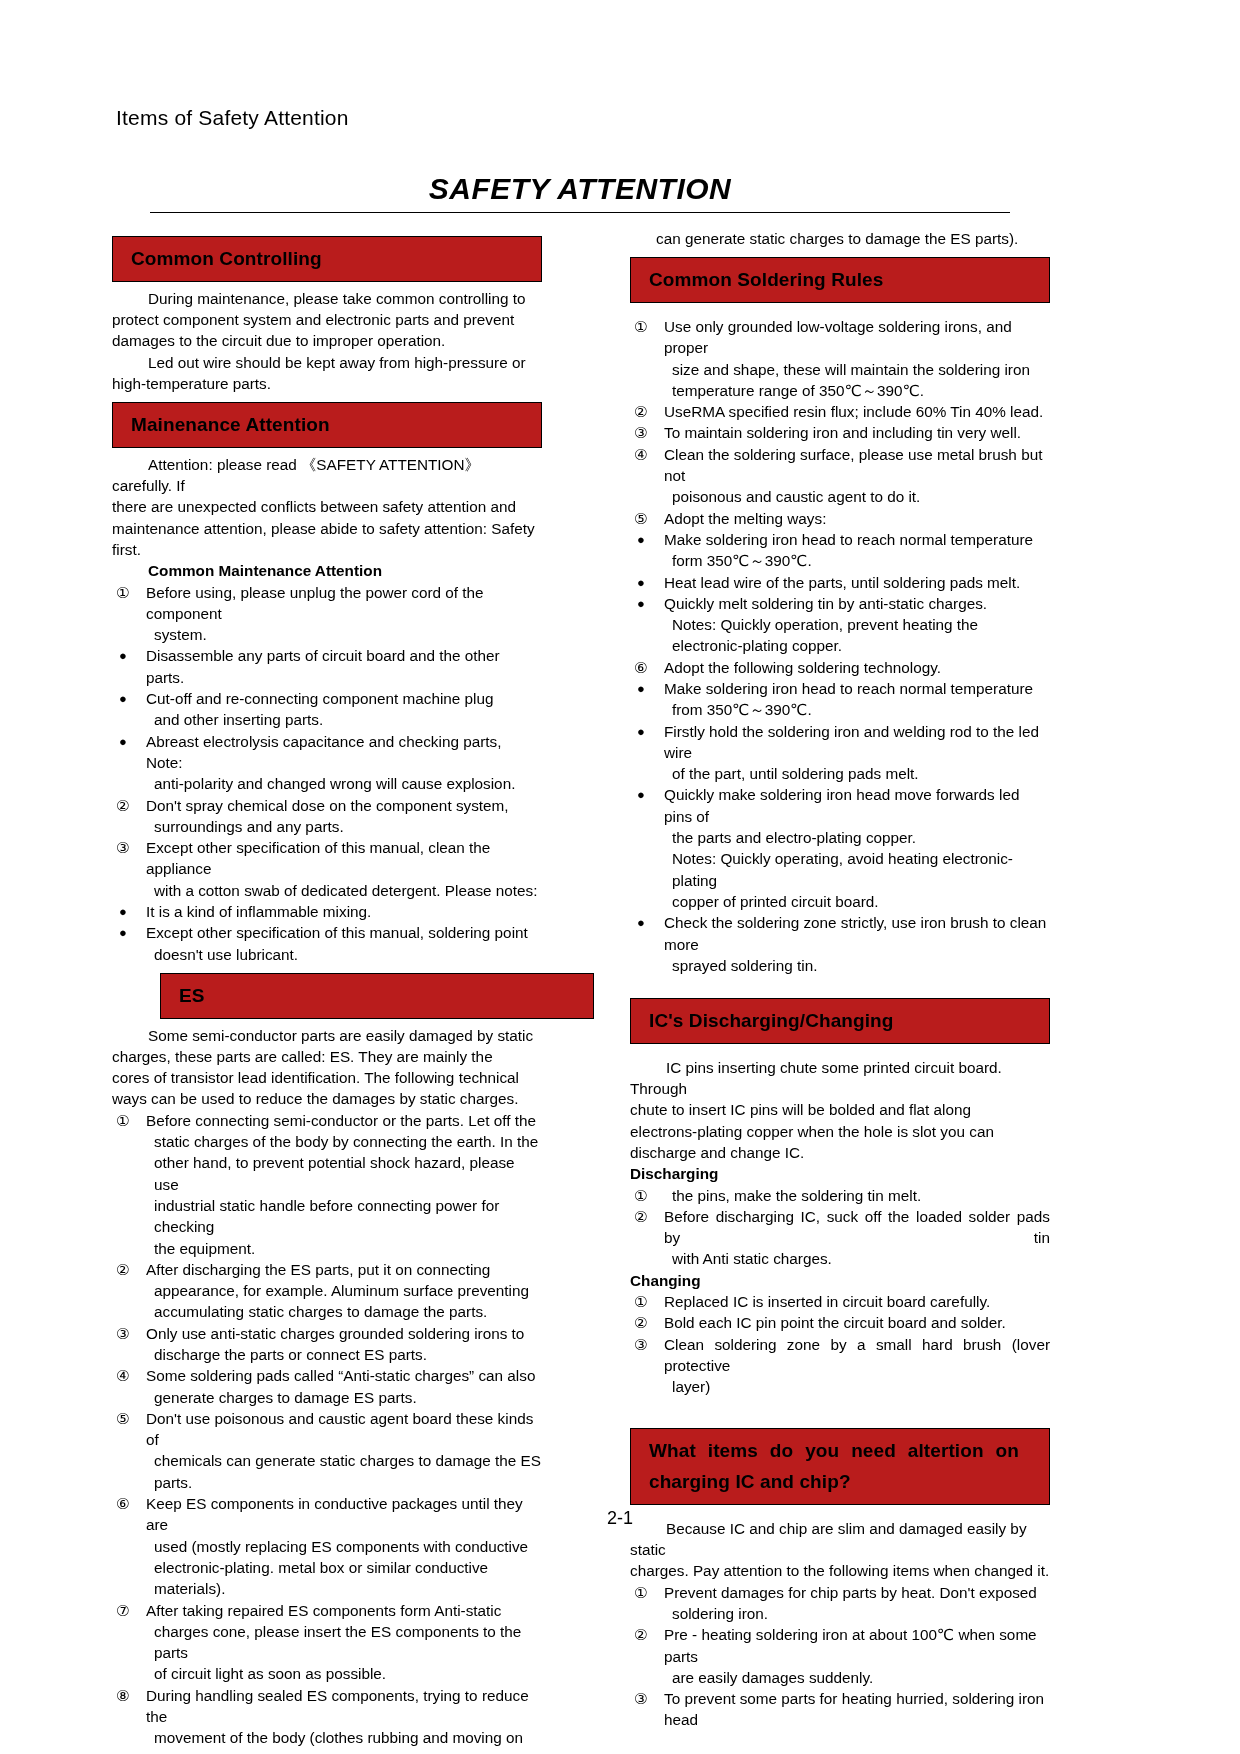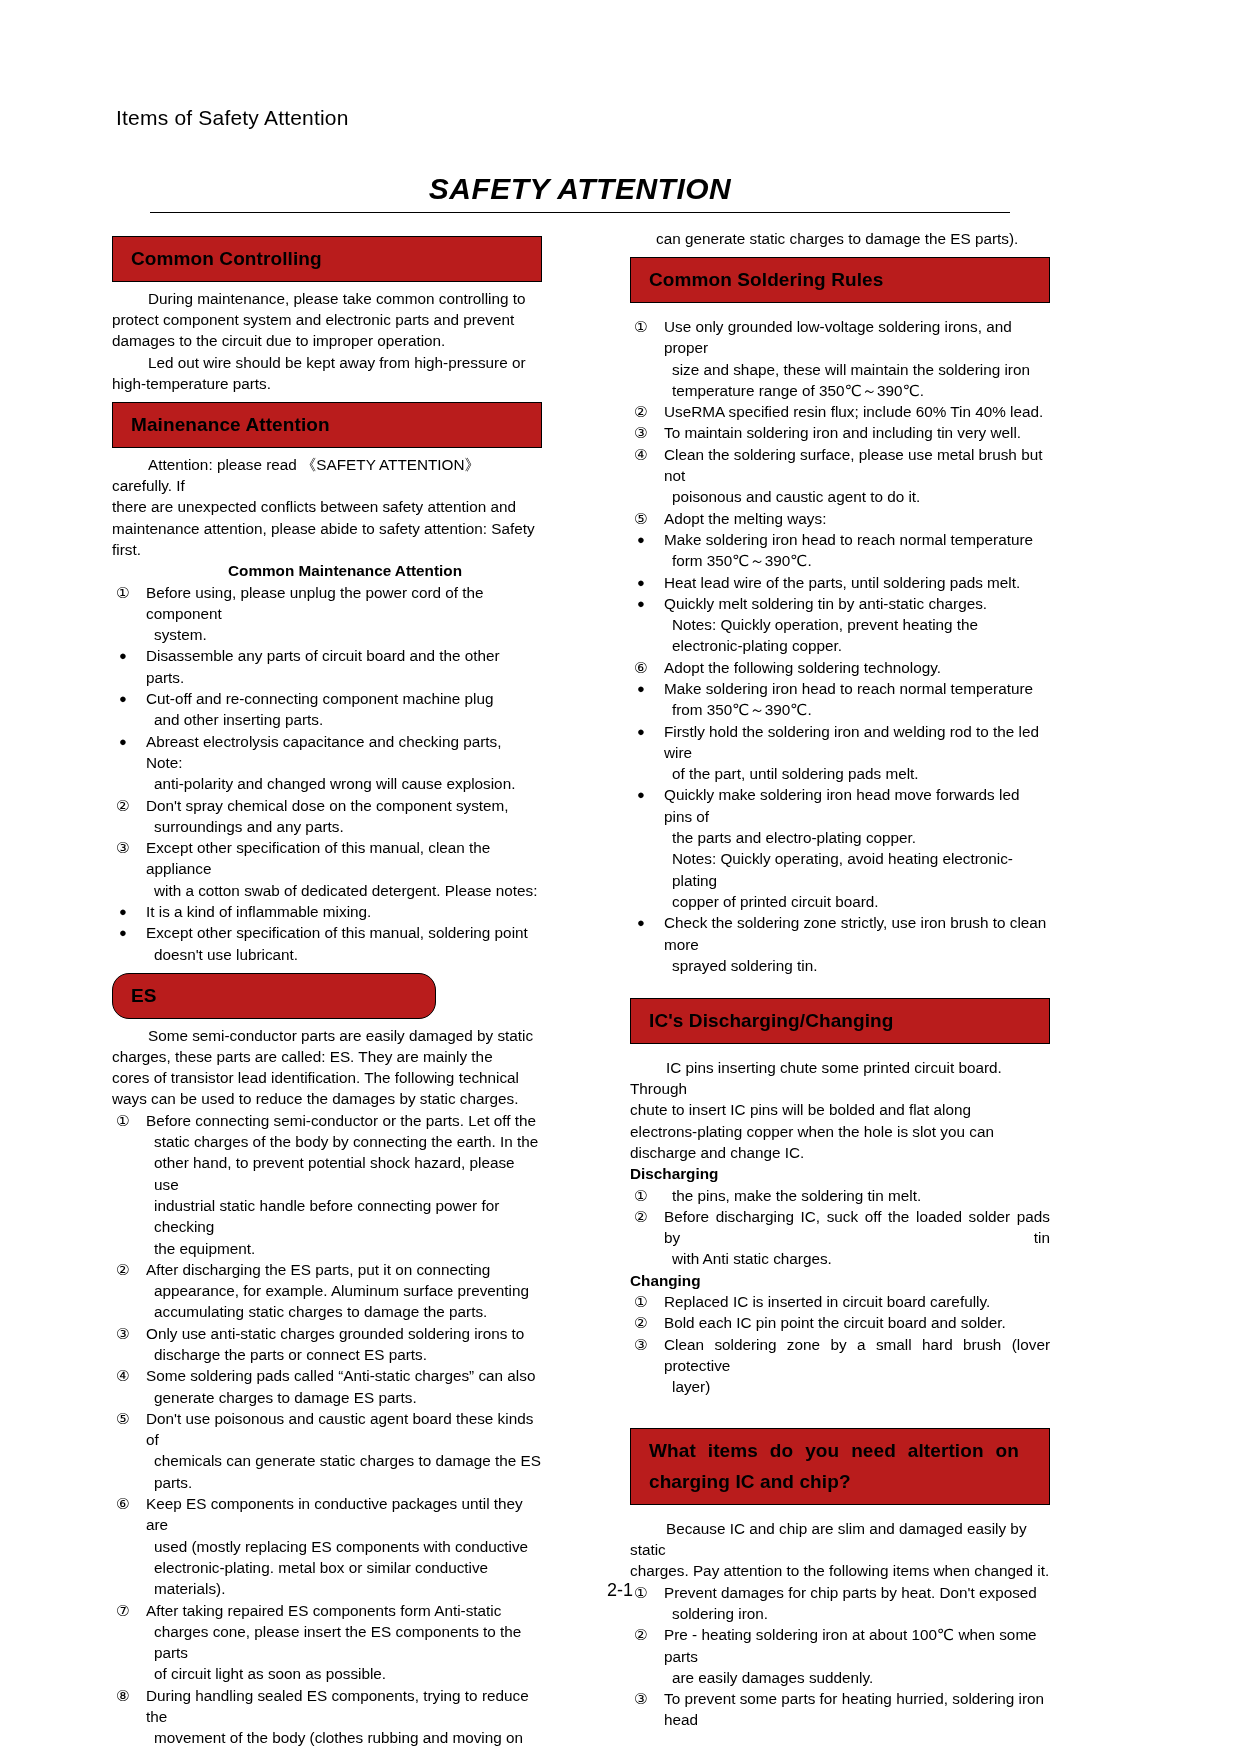--- a/index.html
+++ b/index.html
@@ -68,22 +68,22 @@
     padding: 9px 0 9px 18px;
     margin: 8px 0 6px 0;
   }
   .sec-box .sec-title {
     font-size: 19px;
     font-weight: bold;
     line-height: 1.35;
     letter-spacing: 0.1px;
   }
   .sec-box.indent-es {
-    width: 324px;
-    border-radius: 17px;
+    margin-left: 48px;
+    width: 434px;
   }
   .sec-box.wide-q .sec-title {
     text-align: justify;
     text-align-last: justify;
     padding-right: 30px;
   }
   .sec-box.wide-q .sec-title .ln2 {
     display: block;
     text-align: left;
     text-align-last: left;
@@ -102,21 +102,20 @@
     font-size: 15.3px;
     line-height: 21.3px;
     text-indent: 0;
   }
   p.subhead {
     margin: 0;
     font-size: 15.3px;
     line-height: 21.3px;
     font-weight: bold;
     padding-left: 36px;
-    text-align: center;
   }
 
   
   .row {
     display: flex;
     align-items: flex-start;
     font-size: 15.3px;
     line-height: 21.3px;
   }
   .row .marker {
@@ -145,21 +144,21 @@
 
   .gap-s { height: 7px; }
   .gap-m { height: 14px; }
   .gap-l { height: 22px; }
 
   
   .page-number {
     position: absolute;
     left: 0;
     right: 0;
-    top: 1580px;
+    top: 1508px;
     text-align: center;
     font-size: 18px;
   }
 </style>
 </head>
 <body>
 
 <div class="page">
 
   <div class="running-head">Items of Safety Attention</div>

